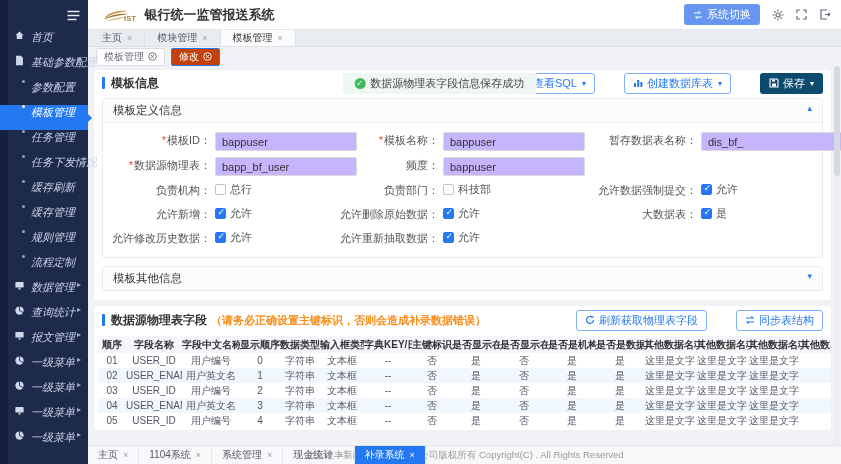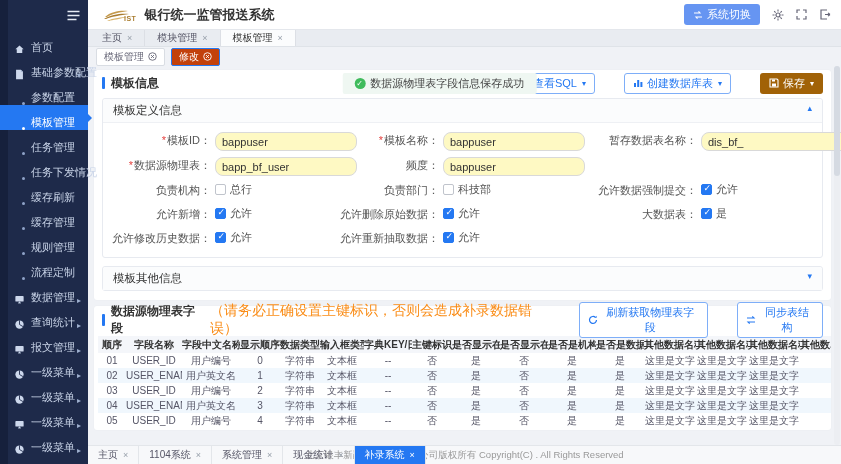--- a/index.html
+++ b/index.html
@@ -4,21 +4,21 @@
 <style>
   * { margin:0; padding:0; box-sizing:border-box; }
   html,body { width:841px; height:464px; overflow:hidden; font-family:"Liberation Sans","DejaVu Sans",sans-serif; background:#fff; }
   .app { width:841px; height:464px; display:flex; overflow:hidden; background:#f0f2f6; }
 
   
   .sidebar { position:relative; width:88px; flex:0 0 88px; background:#1e2a4a; color:#c9d4e8; overflow:visible; z-index:5; }
   .sidebar::before { content:''; position:absolute; left:0; top:0; bottom:0; width:8px; background:#16203c; }
   .sidebar-top { height:30px; display:flex; align-items:center; justify-content:flex-end; padding-right:8px; }
   .menu { position:relative; }
-  .mi { position:relative; height:25px; display:flex; align-items:flex-end; font-size:11px; cursor:pointer; color:#c9d4e8; }
+  .mi { position:relative; height:25px; display:flex; align-items:flex-start; font-size:11px; cursor:pointer; color:#c9d4e8;font-style:italic; }
   .mi.top, .mi.group { padding-left:14px; }
   .mi.sub { padding-left:22px; }
   .mi .milabel { margin-left:6px; white-space:nowrap; }
   .mi .dot { width:3px; height:3px; border-radius:50%; background:#8fa3c8; flex:0 0 3px; }
   .mi .caret { position:absolute; right:7px; font-size:8px; color:#9fb0cf; }
   .mi.active { background:#2478f2; color:#fff; }
   .mi.active .dot { background:#fff; }
   .mi.active::after { content:''; position:absolute; right:-4px; top:50%; margin-top:-4px; border-left:4px solid #2478f2; border-top:4px solid transparent; border-bottom:4px solid transparent; }
   .icon { display:inline-flex; align-items:center; justify-content:center; line-height:0; }
 
@@ -52,48 +52,48 @@
   .card-head { height:26px; display:flex; align-items:center; padding:0 8px; position:relative; }
   .sec-title { display:flex; align-items:center; font-size:12px; font-weight:bold; color:#333; }
   .bluebar { width:3px; height:12px; background:#2478f2; margin-right:6px; border-radius:1px; }
   .toast { position:absolute; left:50%; transform:translateX(-62%); display:flex; align-items:center; gap:5px; background:#eff7f2; border-radius:2px; font-size:11px; color:#444; padding:3px 12px; }
   .check-circle { width:11px; height:11px; border-radius:50%; background:#3fbb5c; color:#fff; font-size:8px; display:flex; align-items:center; justify-content:center; }
   .head-btns { margin-left:auto; display:flex; gap:7px; }
   .btn { display:flex; align-items:center; gap:4px; font-size:11px; border-radius:3px; padding:2px 8px; cursor:pointer; border:1px solid transparent; font-family:inherit; background:#fff;margin-left:22px; }
   .btn .dd { font-size:8px; margin-left:1px; }
   .btn.primary { background:#2478f2; color:#fff; }
   .btn.outline { border-color:#7eaef8; color:#2478f2; background:#fff; }
-  .btn.success { background:#a16207; color:#fff; }
+  .btn.success { background:#0c4a6e; color:#fff; }
 
   .subcard { border:1px solid #e7eaf0; border-radius:3px; margin:2px 8px 8px 8px; }
   .subcard-head { display:flex; align-items:flex-start; justify-content:space-between; padding:4px 10px; font-size:11.5px; color:#333; background:#fbfcfd; border-bottom:1px solid #eef0f4; border-radius:3px 3px 0 0; }
   .subcard.collapsed .subcard-head { border-bottom:none; }
   .sc-caret { color:#2478f2; font-size:9px; cursor:pointer; }
 
   .form-body { padding:7px 4px 5px 4px; }
   .form-row { display:grid; grid-template-columns:232px 230px 1fr; margin-bottom:4px; }
   .field { display:flex; align-items:flex-start; font-size:11px; color:#555; min-height:20px; }
   .flabel { flex:0 0 auto; text-align:right; padding-top:3px; white-space:nowrap; }
   .form-row .field:nth-child(1) .flabel { width:104px; }
   .form-row .field:nth-child(2) .flabel { width:100px; }
   .form-row .field:nth-child(3) .flabel { width:128px; }
   .req { color:#e5413e; margin-right:1px; }
   .fctrl { flex:1; padding-top:2px; padding-left:4px; }
-  .tinput { width:142px; height:19px; border:1px solid #d9d9d9; border-radius:8px; font-size:11px; color:#333; padding:0 6px; font-family:inherit; background:#fef9c3; }
+  .tinput { width:142px; height:19px; border:1px solid #d9d9d9; border-radius:2px; font-size:11px; color:#333; padding:0 6px; font-family:inherit; background:#c4b5fd; }
   .form-row .field:nth-child(3) .tinput { width:152px; }
   .cb { position:relative; display:inline-block; width:11px; height:11px; border:1px solid #c0c4cc; border-radius:2px; background:#fff; vertical-align:-2px; cursor:pointer; }
   .cb.checked { background:#2478f2; border-color:#2478f2; }
   .cb.checked::after { content:"✓"; position:absolute; left:1.5px; top:-2.5px; color:#fff; font-size:9px; }
   .cbtext { margin-left:4px; color:#555; }
   .note { color:#fa8c16; font-size:10px; line-height:1.35; display:inline; }
 
   
   .card2 { padding-bottom:2px; }
   .card2 .card-head { height:28px; }
-  .warn { color:#fa8c16; font-size:14px; font-weight:normal; margin-left:4px; }
+  .warn { color:#fa8c16; font-size:11px; font-weight:bold; margin-left:4px; }
   .tbl-wrap { padding:2px 4px 0 4px; }
   table { border-collapse:collapse; table-layout:fixed; width:733px; }
   th { font-size:10px; color:#333; background:#f4f6fa; font-weight:bold; height:17px; white-space:nowrap; overflow:hidden; text-align:center; }
   td { font-size:10px; color:#556; height:15px; text-align:center; white-space:nowrap; overflow:hidden; }
   tbody tr:nth-child(even) { background:#f0f7fd; }
   .vscroll { position:absolute; right:1px; top:0; bottom:0; width:6px; background:#eceef2; border-radius:3px; }
   .vthumb { width:6px; height:110px; background:#d5dae2; border-radius:3px; }
 
   
   .bottombar { position:relative; height:19px; background:#f7f8fa; border-top:1px solid #e3e6ea; display:flex; align-items:stretch; }

